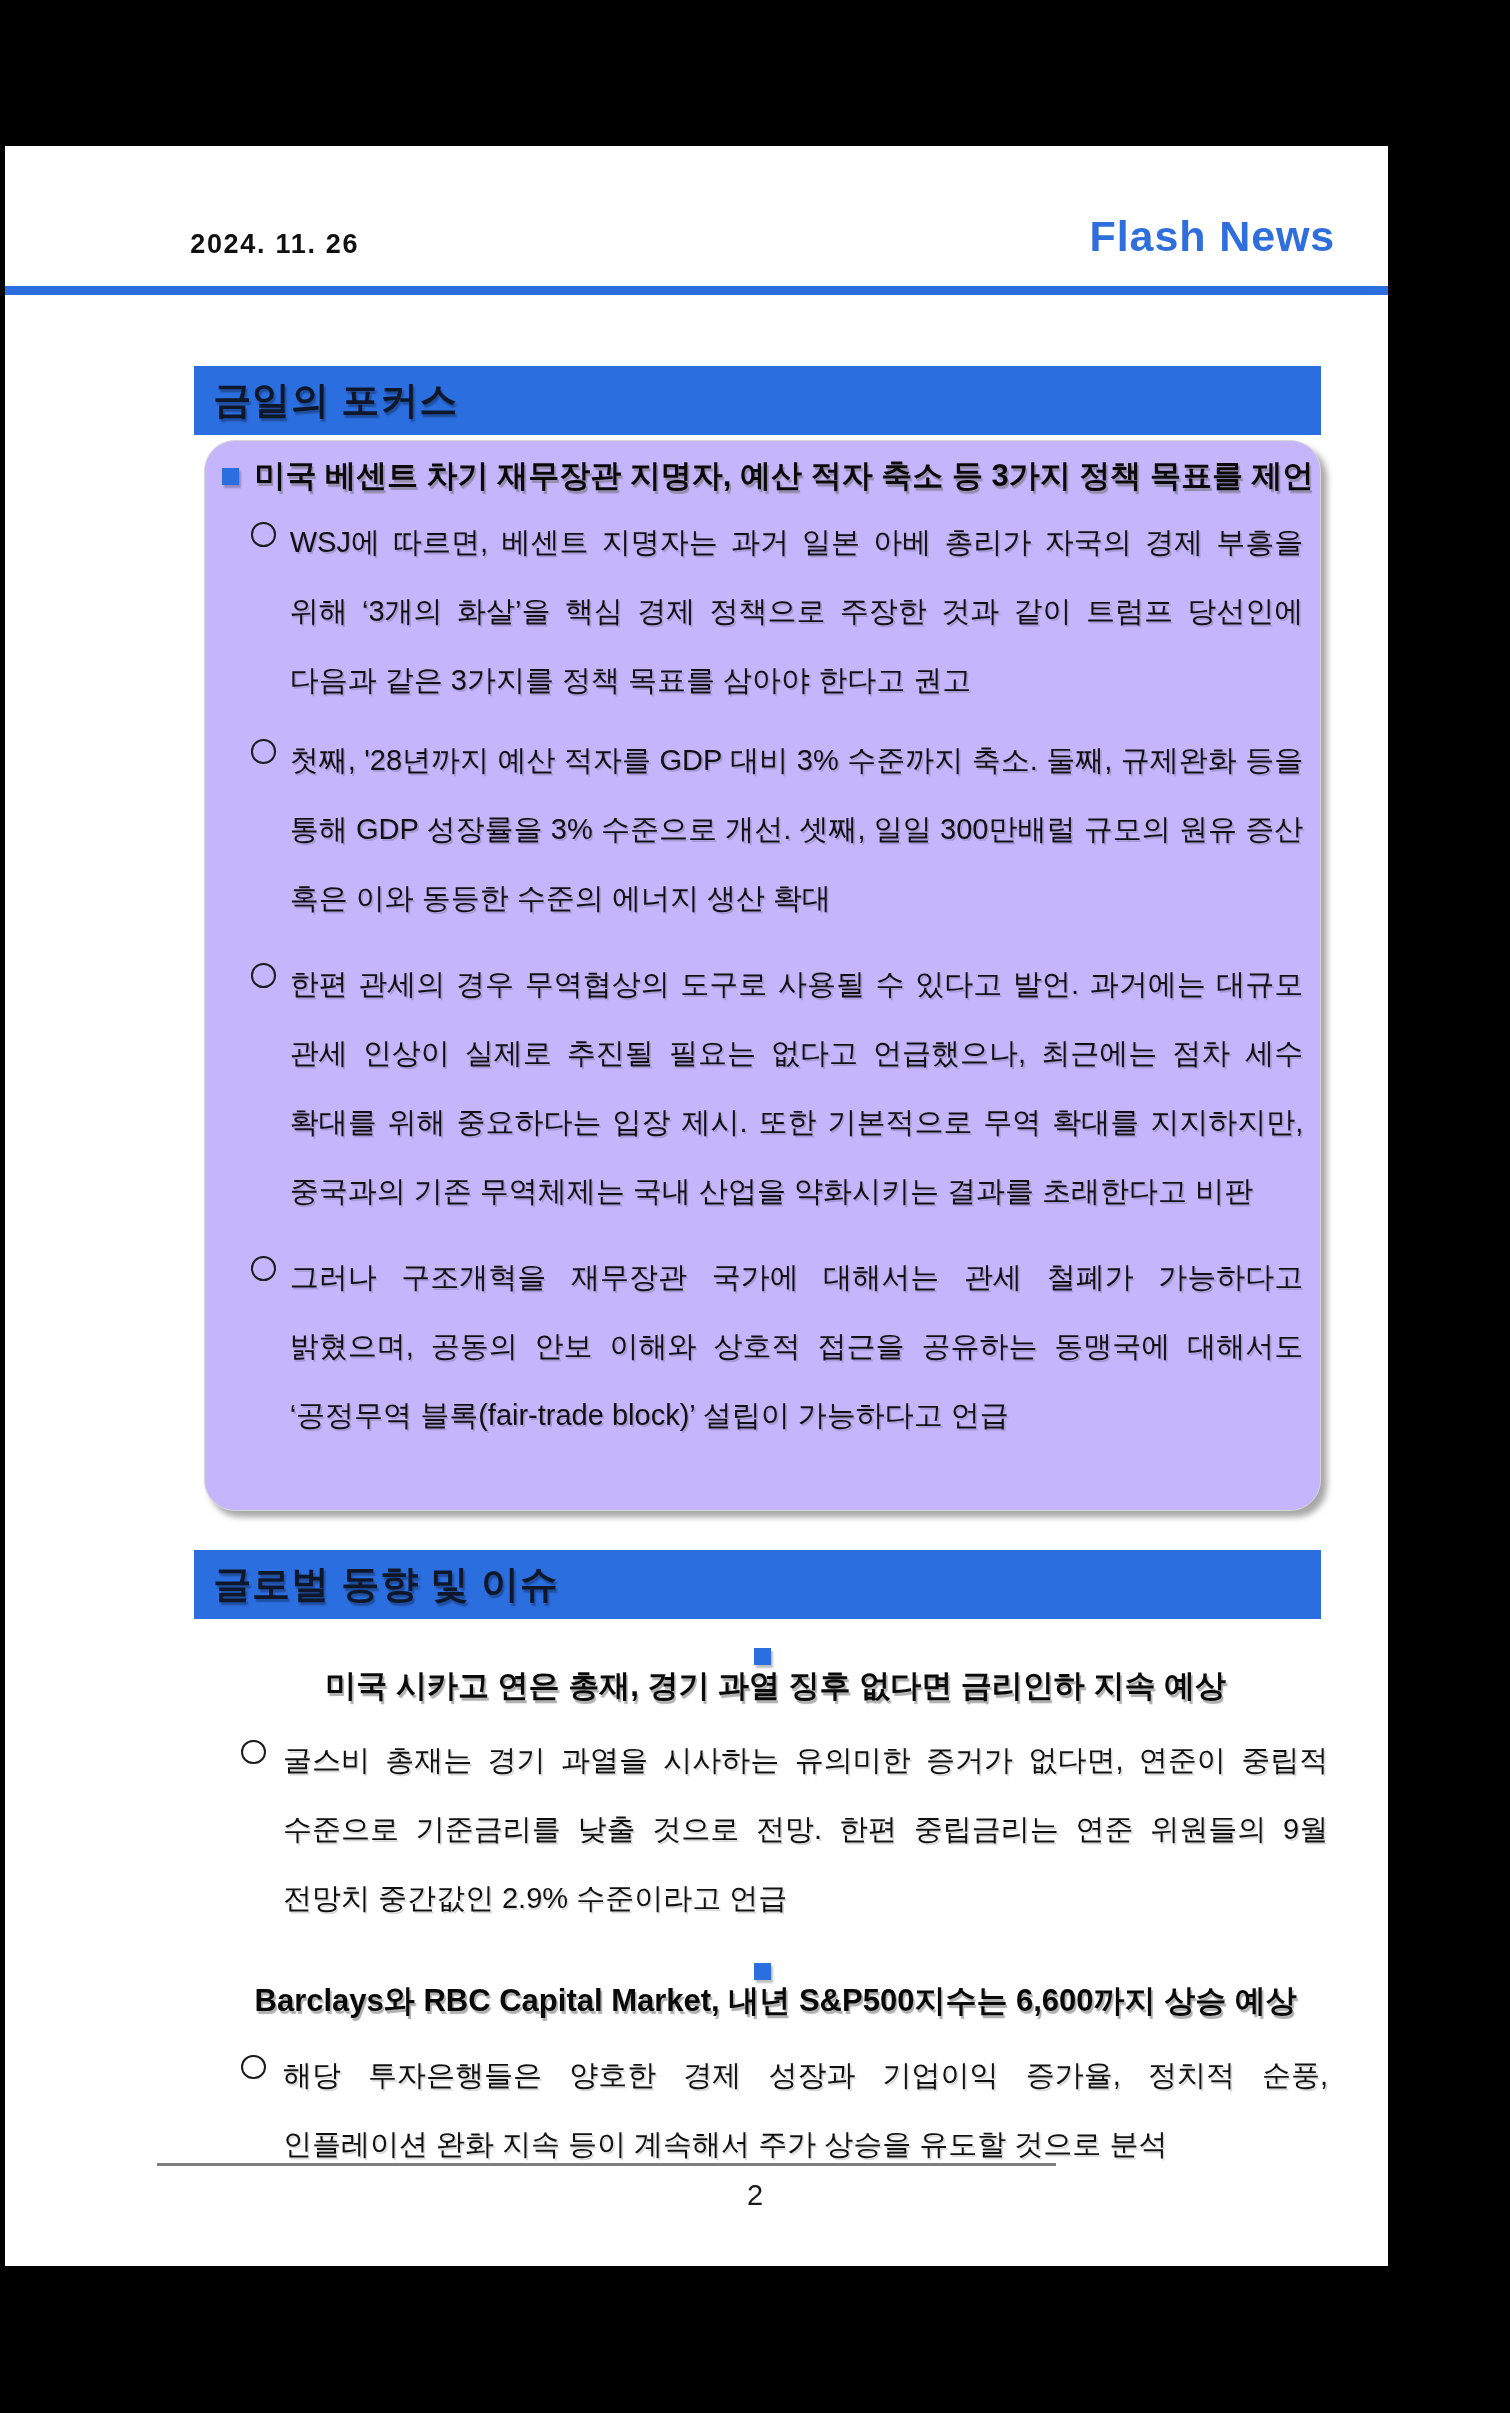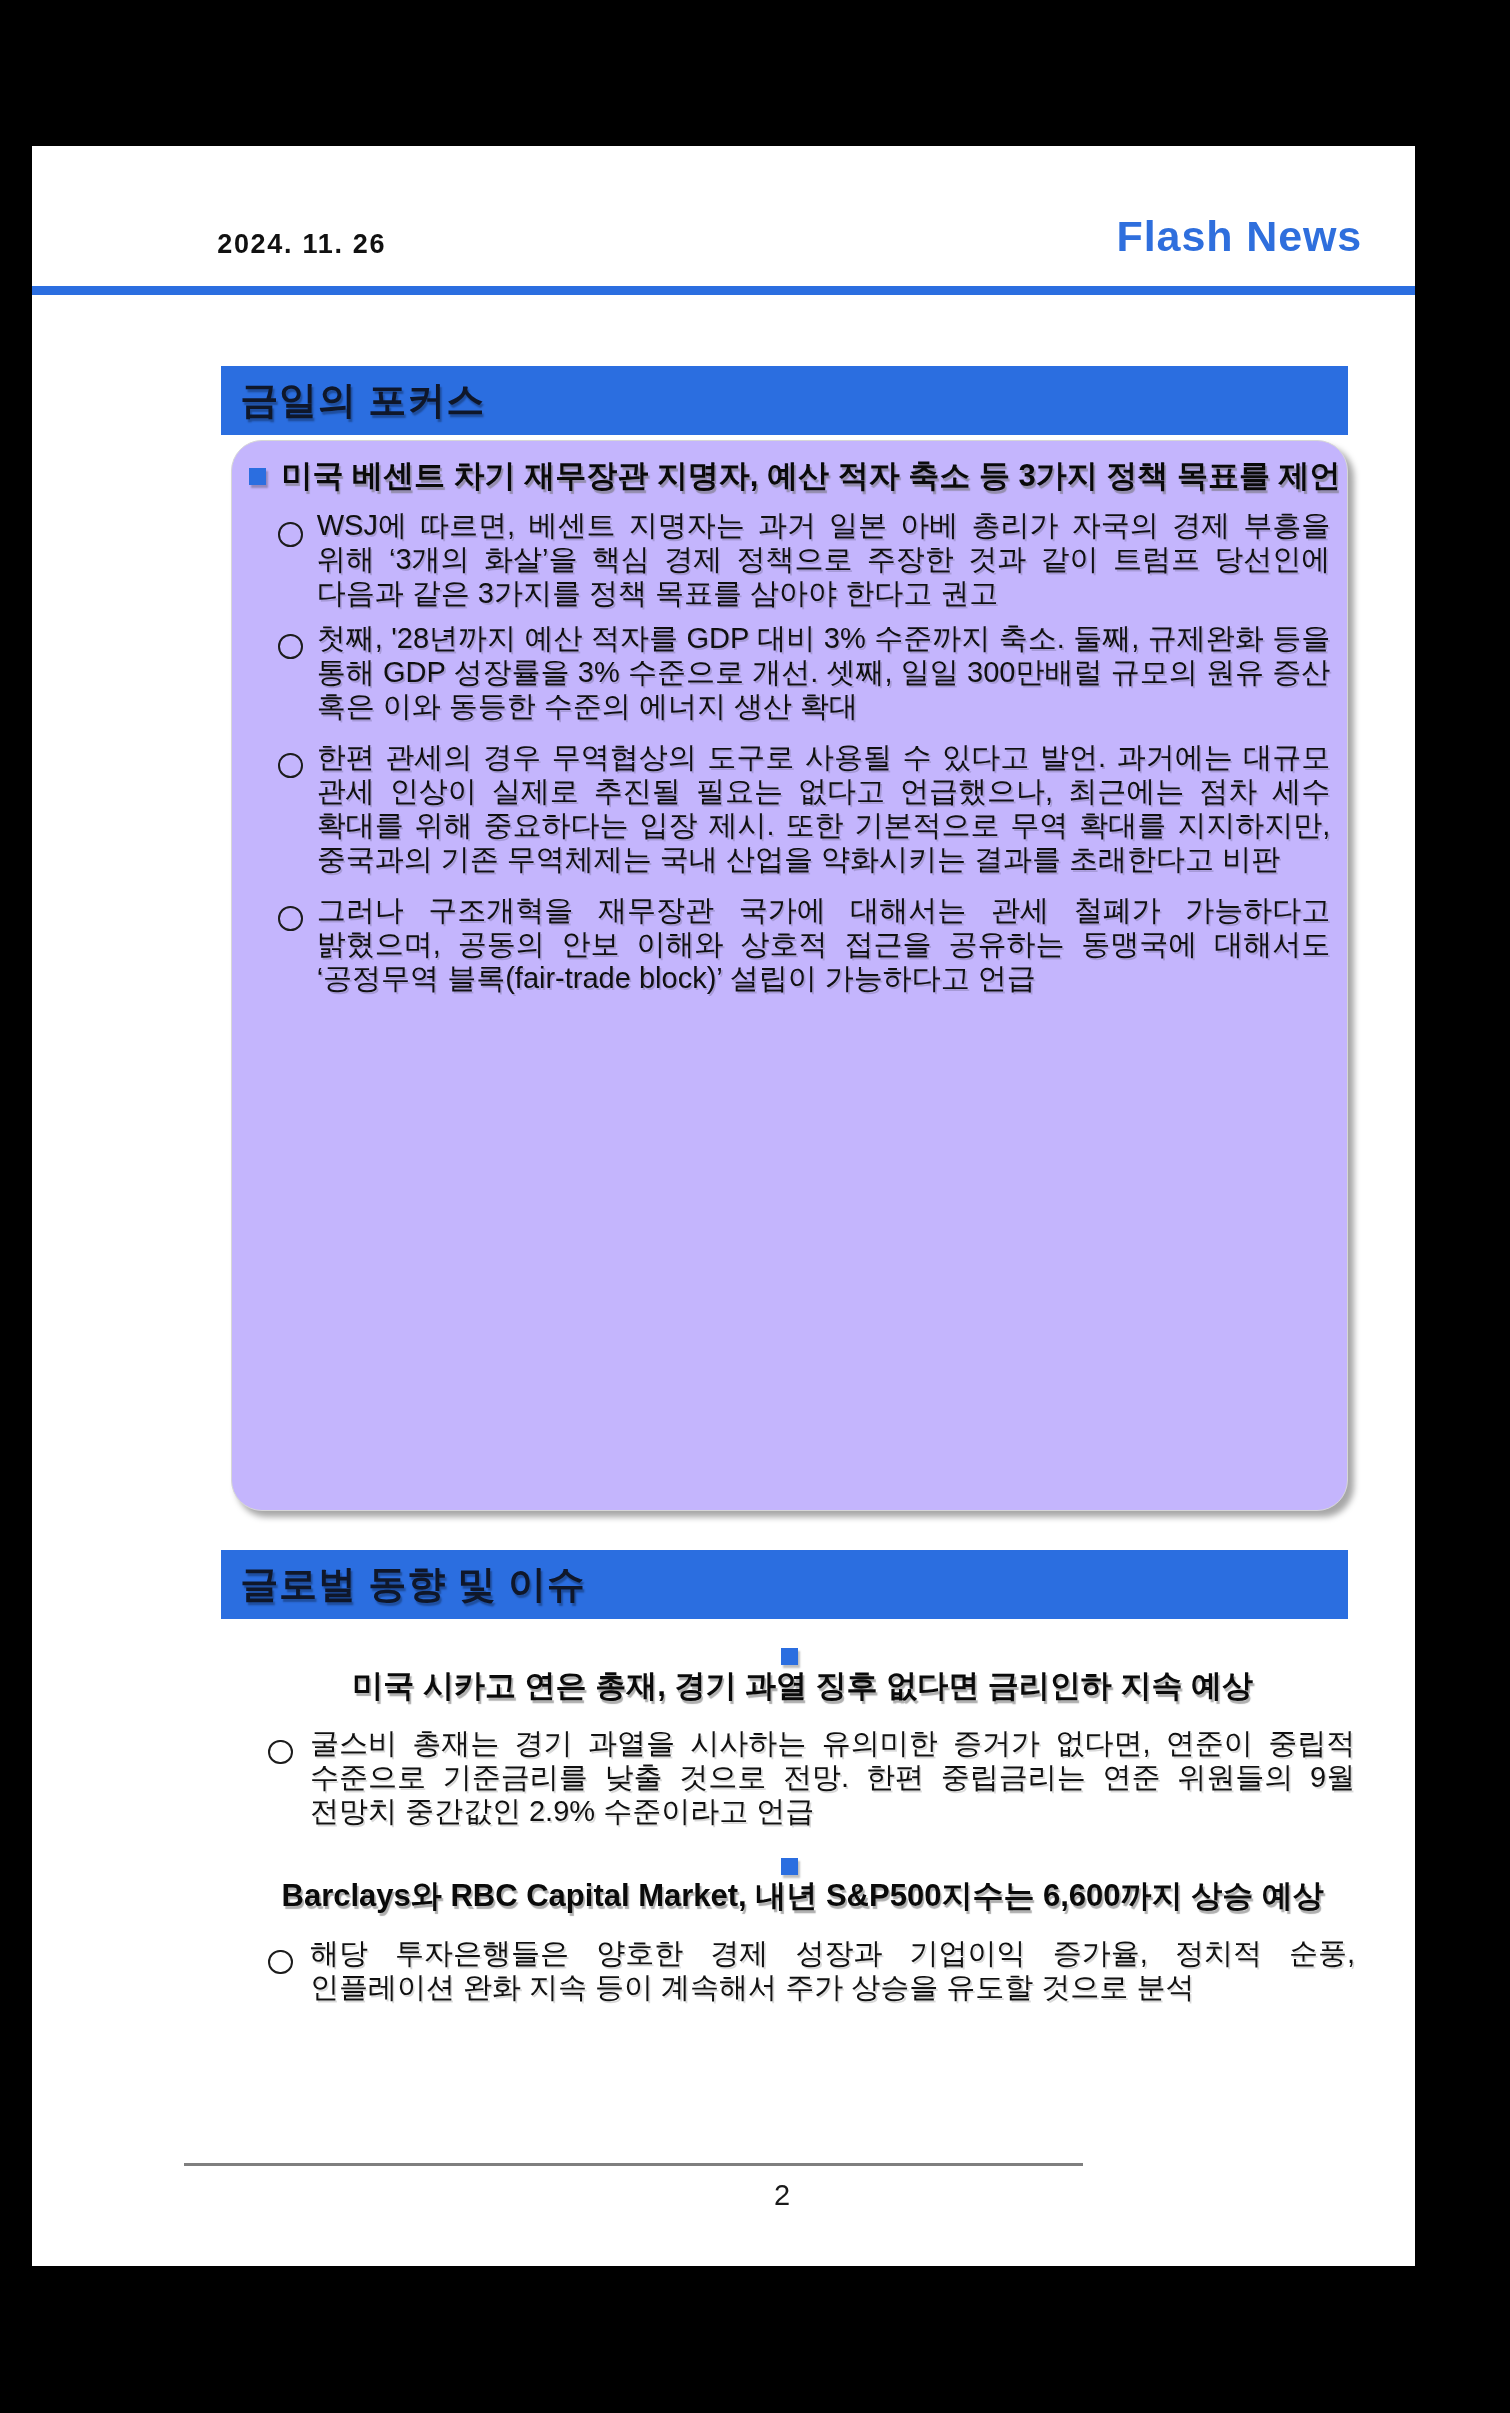--- a/index.html
+++ b/index.html
@@ -3,21 +3,21 @@
 <meta charset="utf-8">
 <style>
   html, body {
     margin: 0;
     padding: 0;
     background: #000;
     width: 1510px;
     height: 2413px;
     font-family: "Liberation Sans", "DejaVu Sans", sans-serif;
   }
-  .stage { position: relative; width: 1388px; height: 2413px; background:#000; overflow:hidden;margin-left:27px; }
+  .stage { position: relative; width: 1388px; height: 2413px; background:#000; overflow:hidden; }
   .page {
     position: absolute;
     left: 5.2px; top: 146px;
     width: 1500px; height: 2120px;
     background: #ffffff;
   }
 
   
   .doc-date {
     position: absolute; left: 185px; top: 83px;
@@ -77,21 +77,21 @@
   .focus-box .headline-row .headline-text { margin-left: 15.5px; }
 
   
   .para { display: flex; align-items: flex-start; }
   .ring-bullet {
     width: 20.7px; height: 20.7px; border: 2.6px solid #1c1c1c; border-radius: 50%;
     flex: none; margin-top: 13.8px; background: transparent;
   }
   .ptext {
     flex: 1; margin-left: 13.8px;
-    font-size: 29px; line-height: 34px; color: #101010;
+    font-size: 29px; line-height: 69px; color: #101010;
     text-align: justify; word-break: keep-all;
     text-shadow: 1.7px 1.7px 0 rgba(0,0,0,0.15);
   }
   .focus-box .para { padding-left: 31px; }
   .focus-box .para.first { margin-top: 10.3px; }
   .focus-box .para.gap-s { margin-top: 10.3px; }
   .focus-box .para.gap-m { margin-top: 17px; }
 
   
   .section-global .headline-row { margin-top: 29px; flex-direction: column; }

